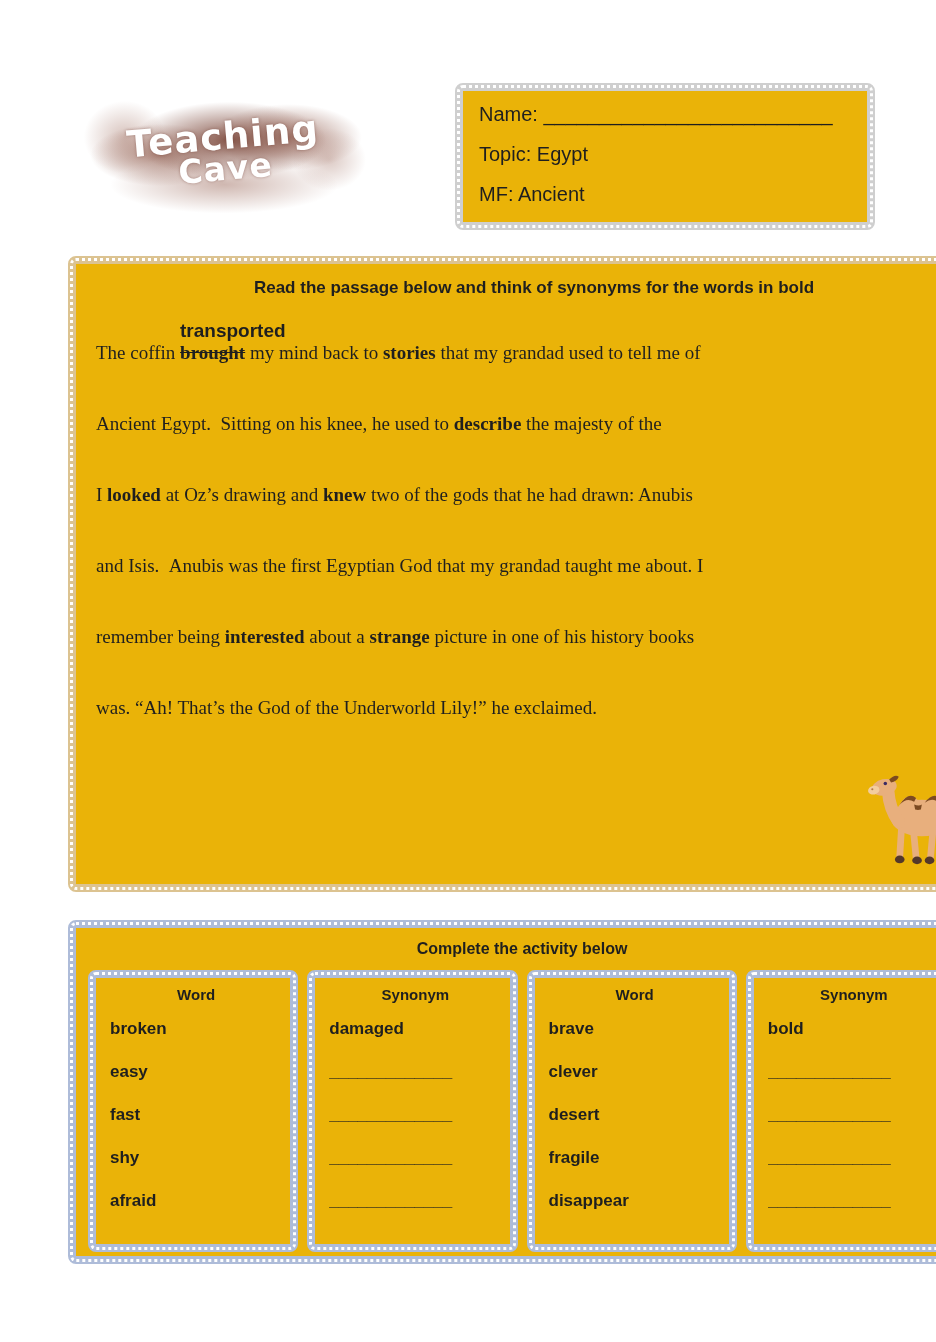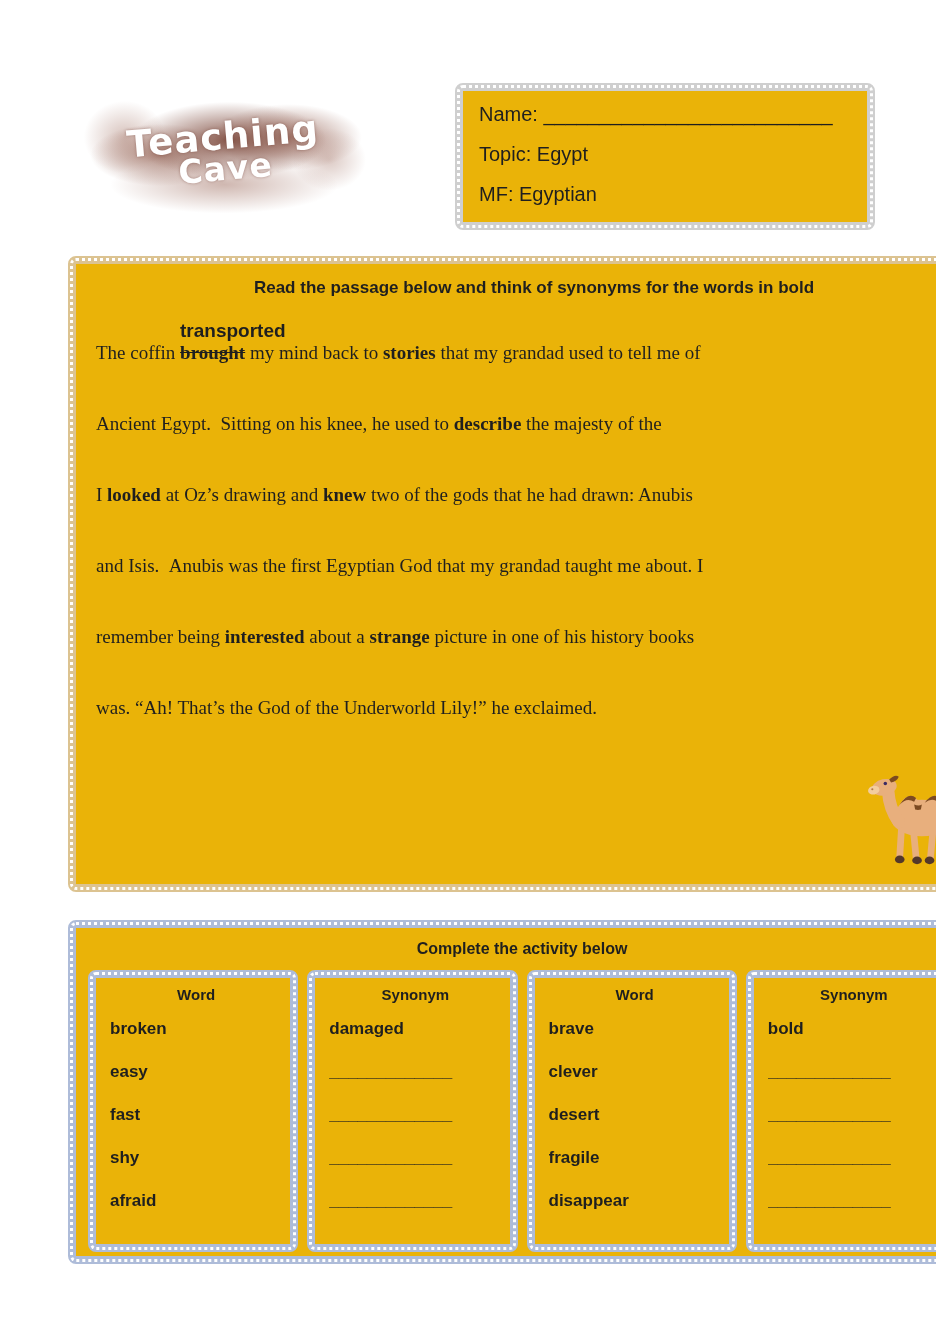--- a/index.html
+++ b/index.html
@@ -84,21 +84,21 @@
   <div class="logo">
     <div class="logo-text">
       <span class="l1">Teaching</span>
       <span class="l2">Cave</span>
     </div>
   </div>
 
   <div class="name-box dotbox band-gray">
     <p class="row">Name: __________________________</p>
     <p class="row">Topic: Egypt</p>
-    <p class="row">MF: Egyptian</p>
+    <p class="row">MF: Ancient</p>
   </div>
 
   <div class="passage-box dotbox band-tan">
     <p class="passage-title">Read the passage below and think of synonyms for the words in bold</p>
     <p class="annotation">transported</p>
     <div class="passage-lines" id="passage-lines">
         <p><span>The coffin </span><span class="b strike">brought</span><span> my mind back to </span><span class="b">stories</span><span> that my grandad used to tell me of</span></p>
         <p><span>Ancient Egypt. &nbsp;Sitting on his knee, he used to </span><span class="b">describe</span><span> the majesty of the</span></p>
         <p><span>I </span><span class="b">looked</span><span> at Oz’s drawing and </span><span class="b">knew</span><span> two of the gods that he had drawn: Anubis</span></p>
         <p><span>and Isis. &nbsp;Anubis was the first Egyptian God that my grandad taught me about. I</span></p>

